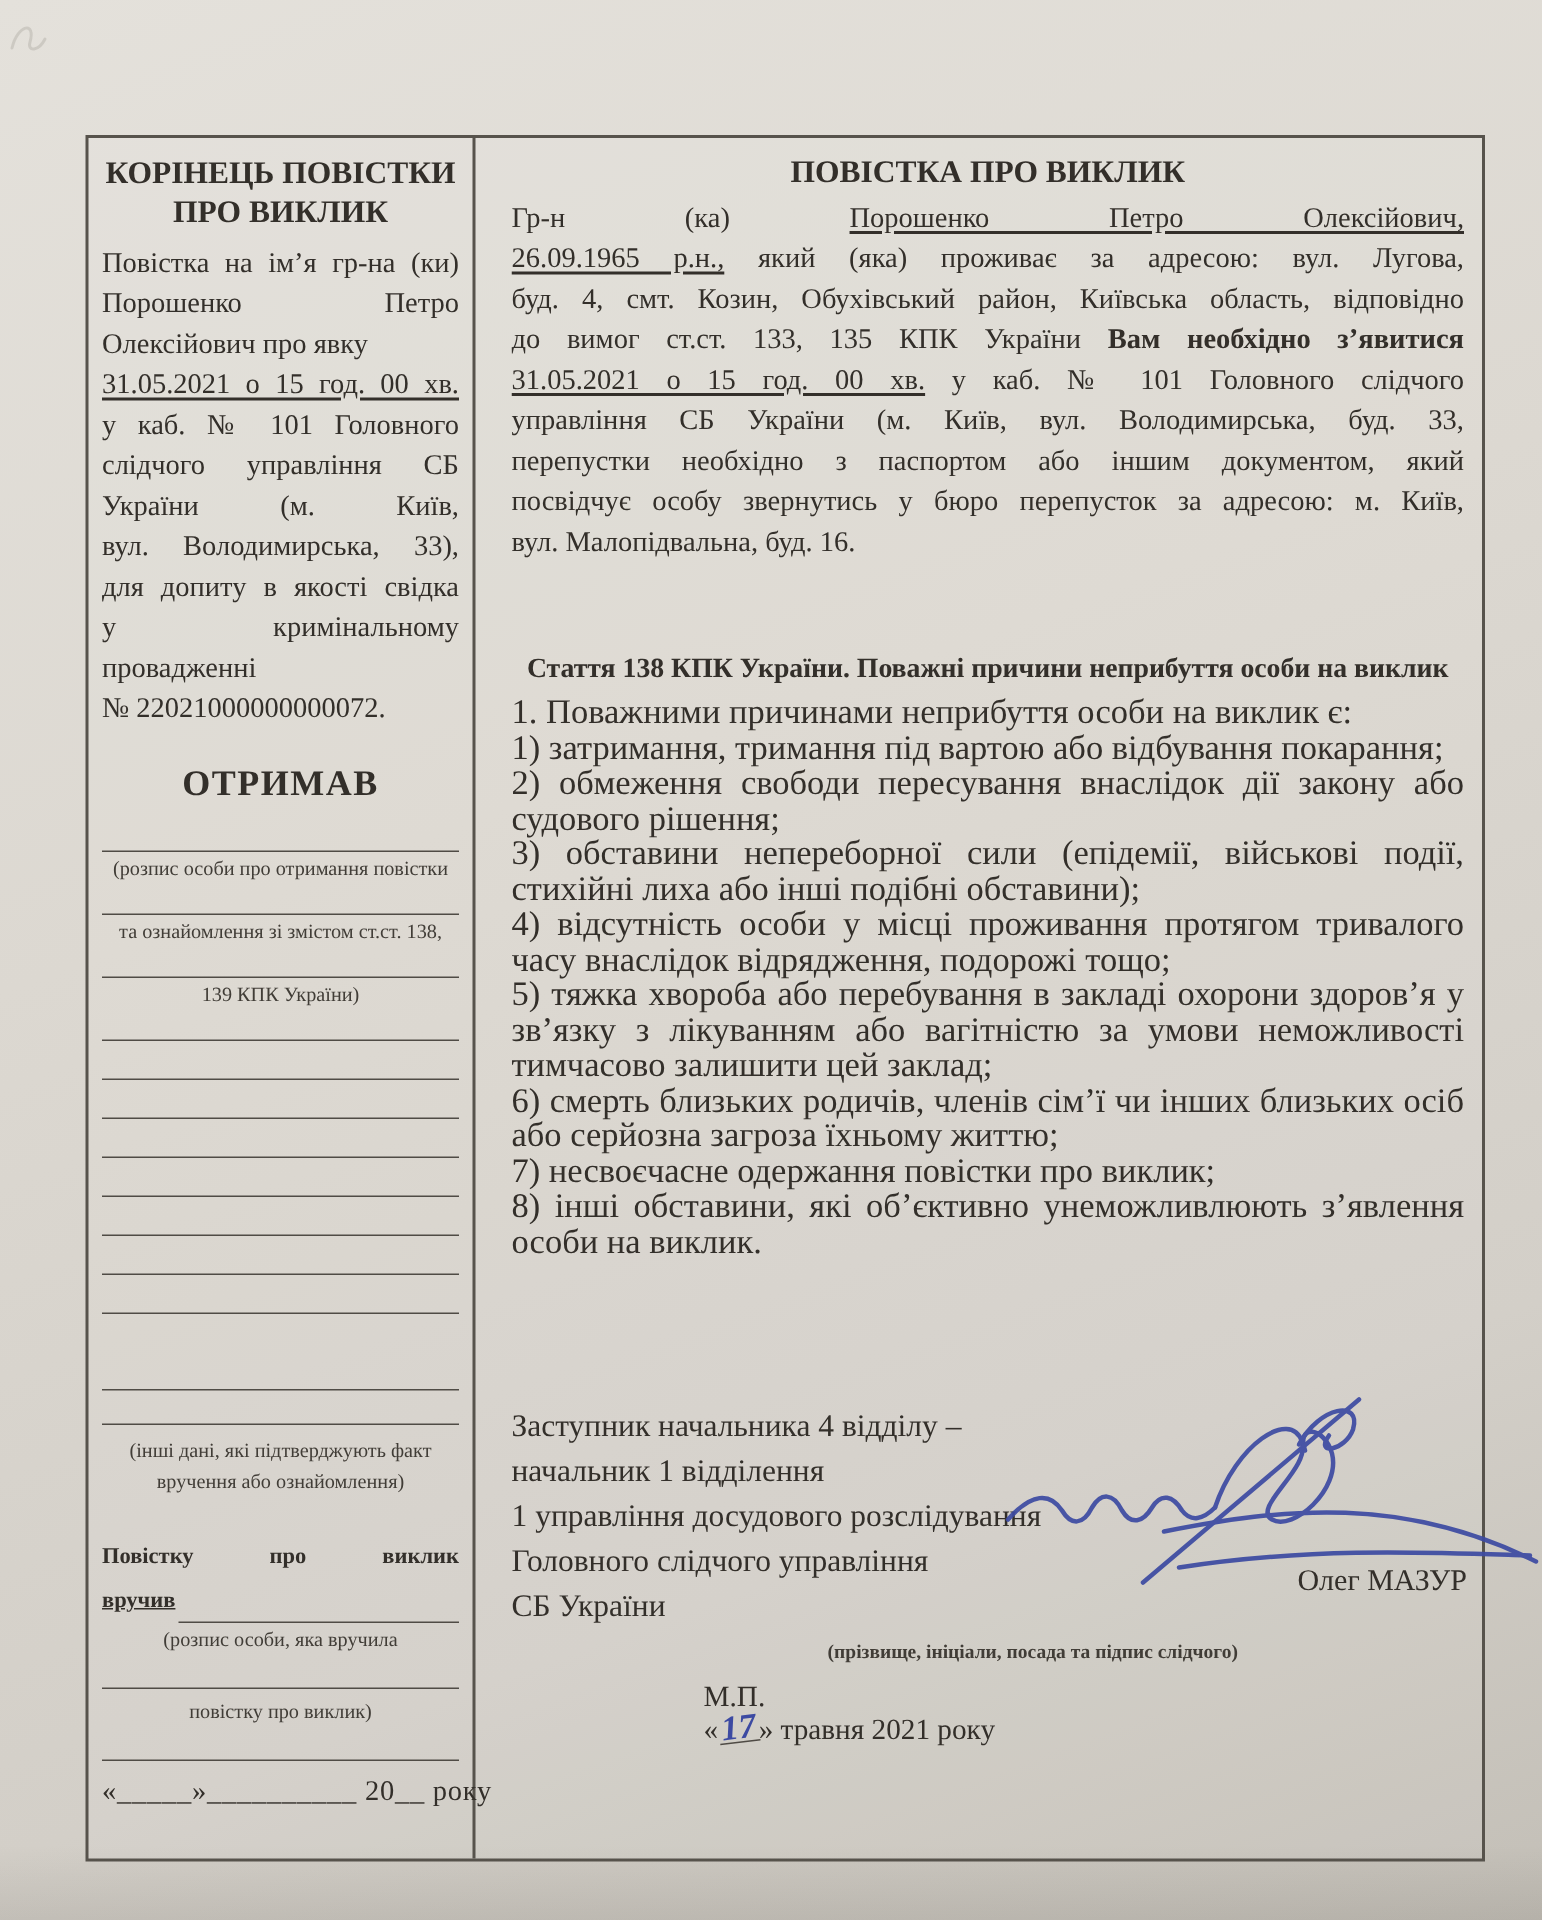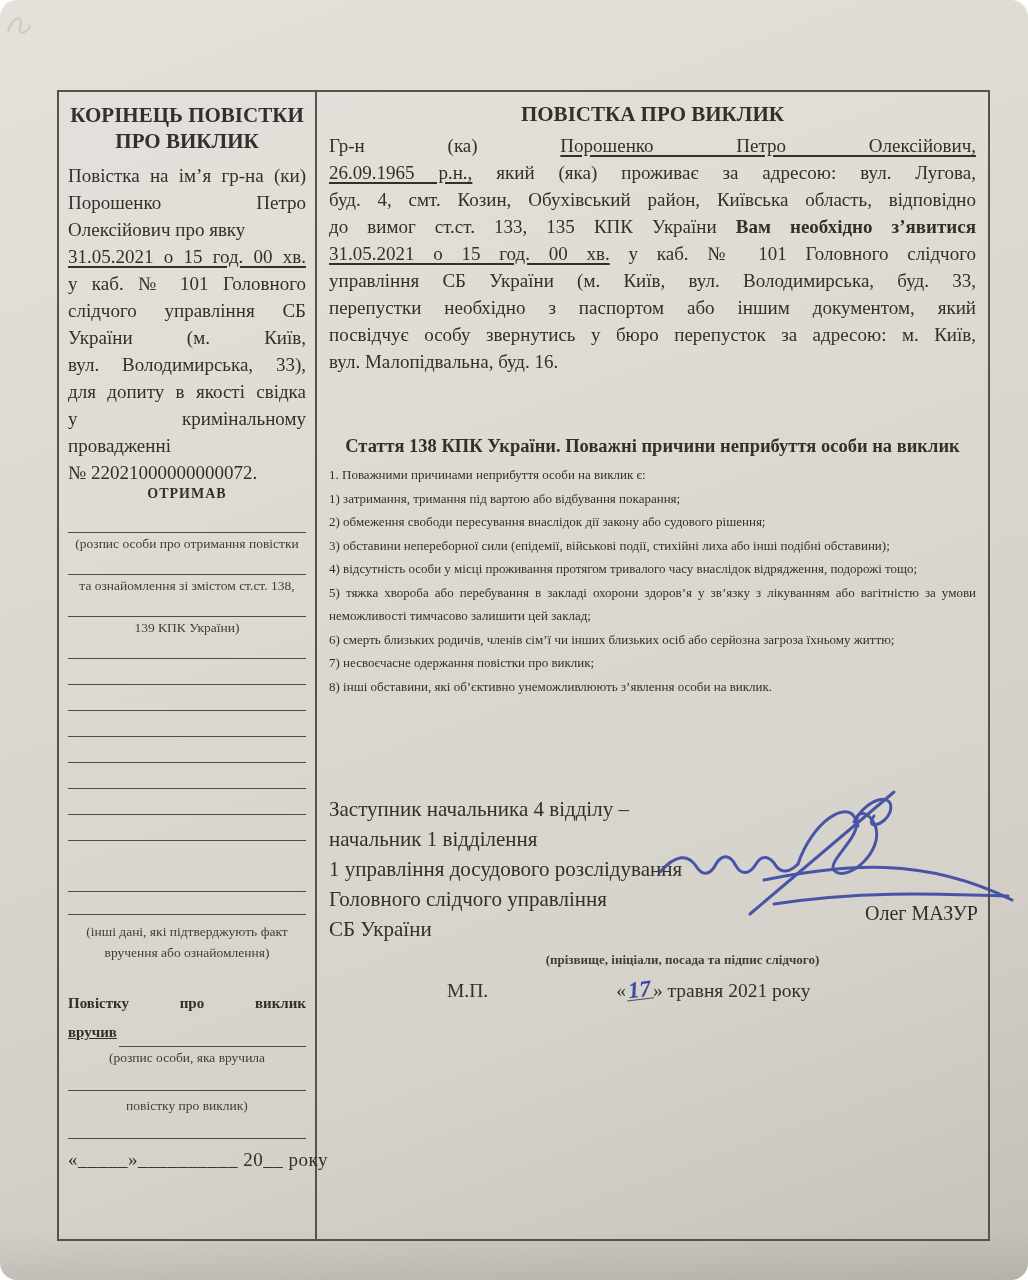--- a/index.html
+++ b/index.html
@@ -3,70 +3,69 @@
 <meta charset="utf-8">
 <style>
   html,body{margin:0;padding:0;}
   .page{
     position:relative;
     width:1028px;height:1280px;
     background:linear-gradient(160deg,#e4e1db 0%,#dcd8d1 40%,#d3cfc8 75%,#c3bfb7 100%);
     font-family:"Liberation Serif", serif;
     color:#332f2a;
     overflow:hidden;
-    border-radius:17px;
   }
   .page::after{ 
     content:"";position:absolute;left:0;right:0;bottom:0;height:50px;
     background:linear-gradient(180deg,rgba(0,0,0,0) 0%,rgba(60,55,48,.10) 100%);
     pointer-events:none;
   }
   .doc-table{
     position:absolute;left:57px;top:90px;width:929px;height:1147px;
     border:2px solid #57534c;display:flex;background:rgba(255,255,255,0.06);
   }
   .col-left{
     width:258px;box-sizing:border-box;border-right:2px solid #57534c;
     padding:6px 9px 0 9px;display:flex;flex-direction:column;
   }
   .col-right{
-    flex:1;box-sizing:border-box;padding:4px 12px 0 12px;position:relative;
+    flex:1;box-sizing:border-box;padding:4px 12px 0 24px;position:relative;
     display:flex;flex-direction:column;
   }
   
   .jl{text-align:justify;text-align-last:justify;}
   .bu{font-weight:normal;text-decoration:underline;text-decoration-thickness:1.6px;text-underline-offset:3px;}
   .b{font-weight:bold;}
   
   .stub-title{font-size:21px;font-weight:bold;line-height:26px;text-align:center;margin-top:4px;}
   .stub-body{margin-top:8px;font-size:19px;line-height:27px;}
   .stub-body .ln{height:27px;overflow:hidden;}
-  .received-heading{font-size:14px;font-weight:bold;text-align:center;letter-spacing:1px;}
+  .received-heading{font-size:24px;font-weight:bold;text-align:center;margin-top:24px;letter-spacing:1px;}
   .blank-row{border-bottom:1.5px solid #4f4b45;}
   .h30{height:30px;} .h25{height:25px;} .h22{height:22px;} .h20{height:20px;}
   .cap{font-size:13.5px;line-height:21px;text-align:center;color:#413d37;}
   .gap28{height:28px;}
   .stub-deliver{margin-top:26px;font-size:15px;line-height:29px;}
   .flexline{display:flex;align-items:flex-end;text-decoration:underline;}
   .fill-line{flex:1;border-bottom:1.6px solid #4f4b45;margin-left:2px;height:22px;}
   .stub-date{font-size:19px;margin-top:10px;white-space:nowrap;letter-spacing:.5px;}
   
   .summons-title{font-size:21px;font-weight:bold;text-align:center;margin-top:4px;line-height:28px;}
   .summons-body{margin-top:4px;font-size:19px;line-height:27px;}
   .summons-body .ln{height:27px;overflow:hidden;}
   .article{margin-top:58px;}
   .article-heading{font-size:18.5px;font-weight:bold;line-height:26px;text-align:center;max-width:620px;margin:0 auto;}
-  .article-body{margin-top:4px;font-size:13px;line-height:23.5px;}
+  .article-body{margin-top:4px;font-size:23px;line-height:23.5px;}
   .article-body p{margin:0;text-align:justify;}
   .officer{margin-top:96px;position:relative;}
   .officer-lines{font-size:21px;line-height:30px;max-width:430px;}
   .sig-zone{position:absolute;left:295px;top:-12px;width:390px;height:170px;pointer-events:none;}
   .officer-name{position:absolute;right:-2px;top:108px;font-size:20px;white-space:nowrap;}
   .officer-cap{font-size:13px;text-align:center;margin-top:8px;color:#413d37;padding-left:60px;font-weight:bold;}
-  .footer-row{display:flex;align-items:baseline;font-size:19.5px;margin-top:12px;}
+  .footer-row{display:flex;align-items:baseline;font-size:19.5px;margin-top:12px;flex-direction:column;}
   .seal{margin-left:118px;}
   .date-group{margin-left:128px;white-space:nowrap;}
   .hand{font-style:italic;font-weight:bold;font-size:23px;display:inline-block;transform:rotate(-7deg);border-bottom:1.4px solid #4f4b45;padding:0 2px;line-height:18px;}
   .pencil-mark{position:absolute;left:2px;top:4px;opacity:.18;}
   svg.sig{width:100%;height:100%;}
 </style>
 </head>
 <body>
 
 <div class="page">

